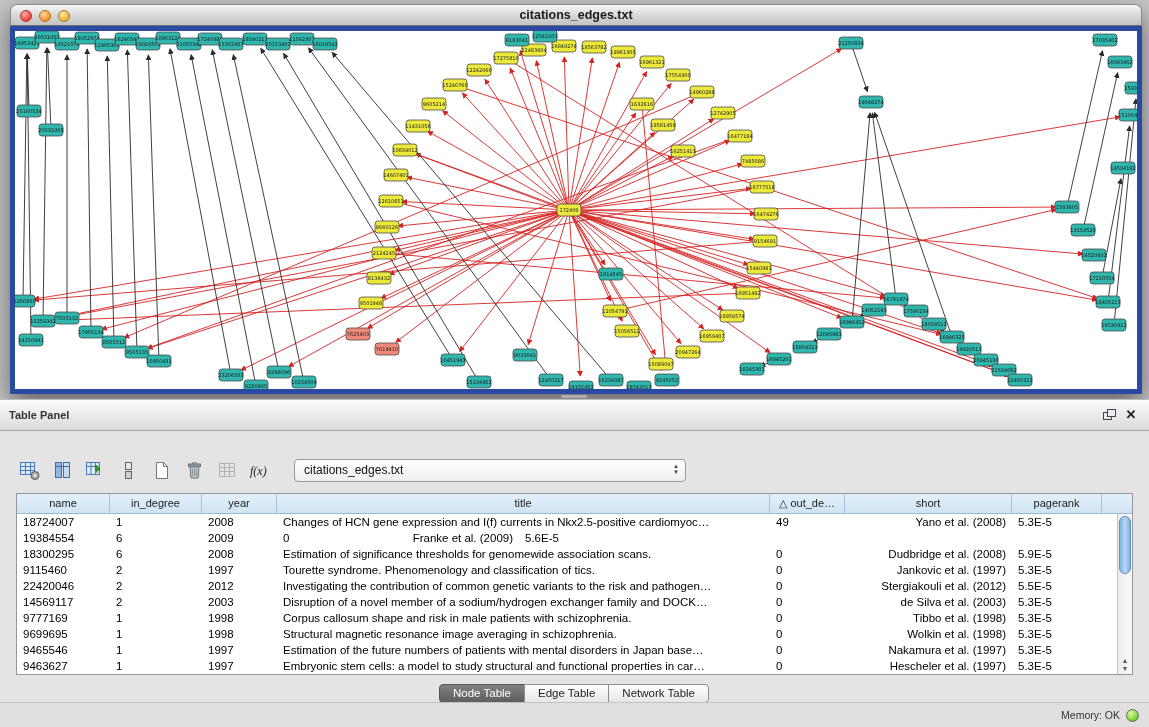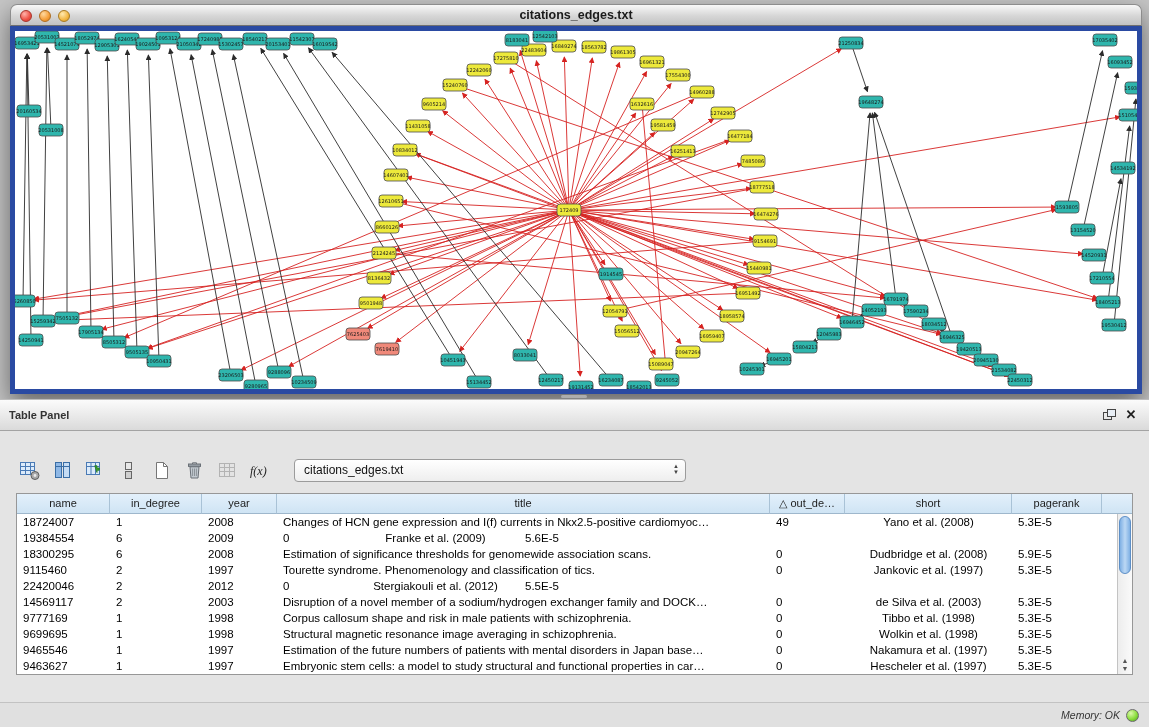--- a/index.html
+++ b/index.html
@@ -44,39 +44,39 @@
 
   .table-wrap { margin-top:8px; position:relative; border:1px solid #979797; background:#fff; height:182px; width:1117px; overflow:hidden; }
   .thead { display:flex; height:20px; }
   .th { height:20px; background:linear-gradient(#e3f0fb,#cfe4f4); border-right:1px solid #a9c2d6; border-bottom:1px solid #9eb7cc;
     font-size:11px; color:#1c1c1c; text-align:center; line-height:19px; white-space:nowrap; overflow:hidden; }
   .th-fill { flex:1; border-right:none; }
   .tbody { position:absolute; top:20px; left:0; right:15px; bottom:0; overflow:hidden; }
   .tr { display:flex; height:16px; background:#fff; }
   .td { font-size:11.5px; color:#000; line-height:16px; padding:0 6px; white-space:nowrap; overflow:hidden; }
   .c0{width:93px}.c1{width:92px}.c2{width:75px}.c3{width:493px}.c4{width:75px}.c5{width:167px}.c6{width:90px}
-  .td.c5 { text-align:center; }
+  .td.c5 { text-align:right; }
 
   .vscroll { position:absolute; top:20px; right:0; bottom:0; width:15px;
     background:linear-gradient(to right,#ededed,#fafafa); border-left:1px solid #c3c3c3; }
   .vthumb { position:absolute; top:2px; left:1px; width:12px; height:58px; border-radius:6px;
     background:linear-gradient(to right,#7fb0e4,#bcd8f4 50%,#7fb0e4); border:1px solid #5d8fc7; }
   .vscroll-arrows { position:absolute; bottom:1px; left:0; width:14px; text-align:center; color:#555; font-size:7px; line-height:8px; }
 
   .tab-bar { display:flex; justify-content:center; margin-top:9px; }
   .tab { font-size:11.5px; color:#1e1e1e; background:linear-gradient(#fefefe,#e6e6e6); border:1px solid #8d8d8d;
     padding:2px 13px 3px; margin-left:-1px; }
   .tab:first-child { border-radius:4px 0 0 4px; }
   .tab:last-child { border-radius:0 4px 4px 0; }
   .tab.sel { background:linear-gradient(#808080,#5e5e5e); color:#fff; border-color:#555; }
 
   
   .status-bar { position:absolute; left:0; top:702px; width:1149px; height:25px; background:#e0e0e0;
     border-top:1px solid #c2c2c2; display:flex; justify-content:flex-end; align-items:center; padding-right:10px; }
-  .mem-label { font-size:10.5px; color:#333; margin-right:6px;font-style:italic; }
+  .mem-label { font-size:10.5px; color:#333; margin-right:6px; }
   .mem-dot { width:13px; height:13px; border-radius:50%; border:1px solid #6a6a6a;
     background:radial-gradient(circle at 35% 30%,#dcf8ab,#8add3c 55%,#4d9e20); }
 </style>
 </head>
 <body>
 
 <div class="network-window">
   <div class="titlebar">
     <div class="lights">
       <span class="light light-close"></span>
@@ -757,20 +757,21 @@
             <div class="td c2">1997</div>
             <div class="td c3">Tourette syndrome. Phenomenology and classification of tics.</div>
             <div class="td c4">0</div>
             <div class="td c5">Jankovic et al. (1997)</div>
             <div class="td c6">5.3E-5</div>
           </div>
           <div class="tr">
             <div class="td c0">22420046</div>
             <div class="td c1">2</div>
             <div class="td c2">2012</div>
+            <div class="td c3">Investigating the contribution of common genetic variants to the risk and pathogen…</div>
             <div class="td c4">0</div>
             <div class="td c5">Stergiakouli et al. (2012)</div>
             <div class="td c6">5.5E-5</div>
           </div>
           <div class="tr">
             <div class="td c0">14569117</div>
             <div class="td c1">2</div>
             <div class="td c2">2003</div>
             <div class="td c3">Disruption of a novel member of a sodium/hydrogen exchanger family and DOCK…</div>
             <div class="td c4">0</div>
@@ -813,19 +814,24 @@
             <div class="td c5">Hescheler et al. (1997)</div>
             <div class="td c6">5.3E-5</div>
           </div>
         </div>
       <div class="vscroll">
         <div class="vthumb"></div>
         <div class="vscroll-arrows">▲<br>▼</div>
       </div>
     </div>
 
+    <div class="tab-bar" id="tab-bar">
+        <div class="tab sel">Node Table</div>
+        <div class="tab">Edge Table</div>
+        <div class="tab">Network Table</div>
+      </div>
   </div>
 </div>
 
 <div class="status-bar">
   <span class="mem-label">Memory: OK</span>
   <span class="mem-dot"></span>
 </div>
 
 </body></html>

